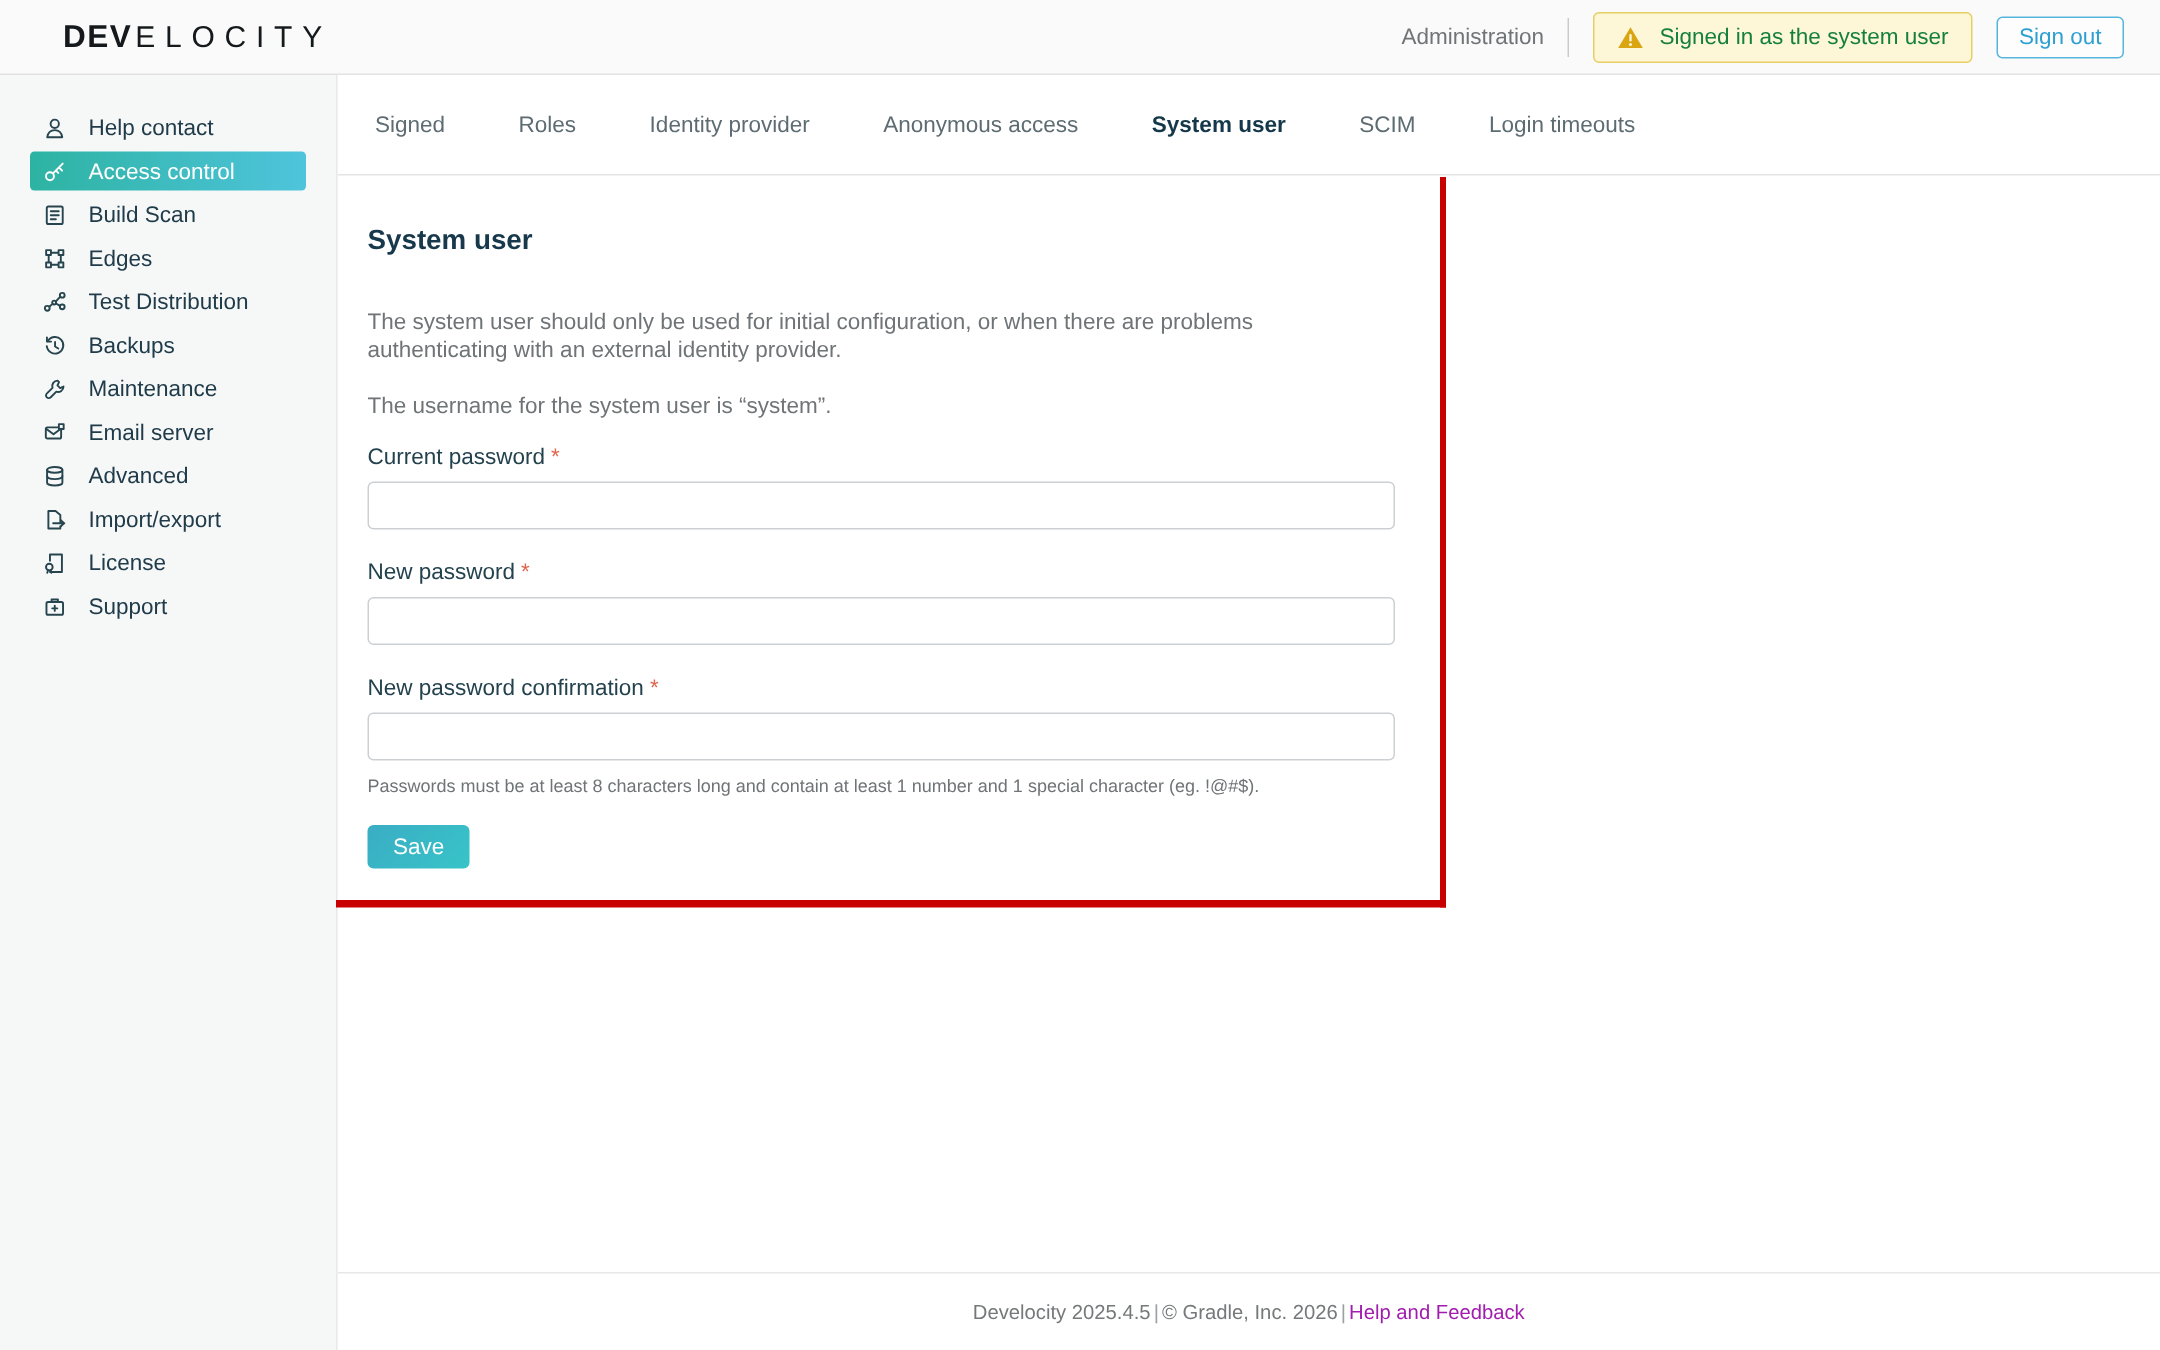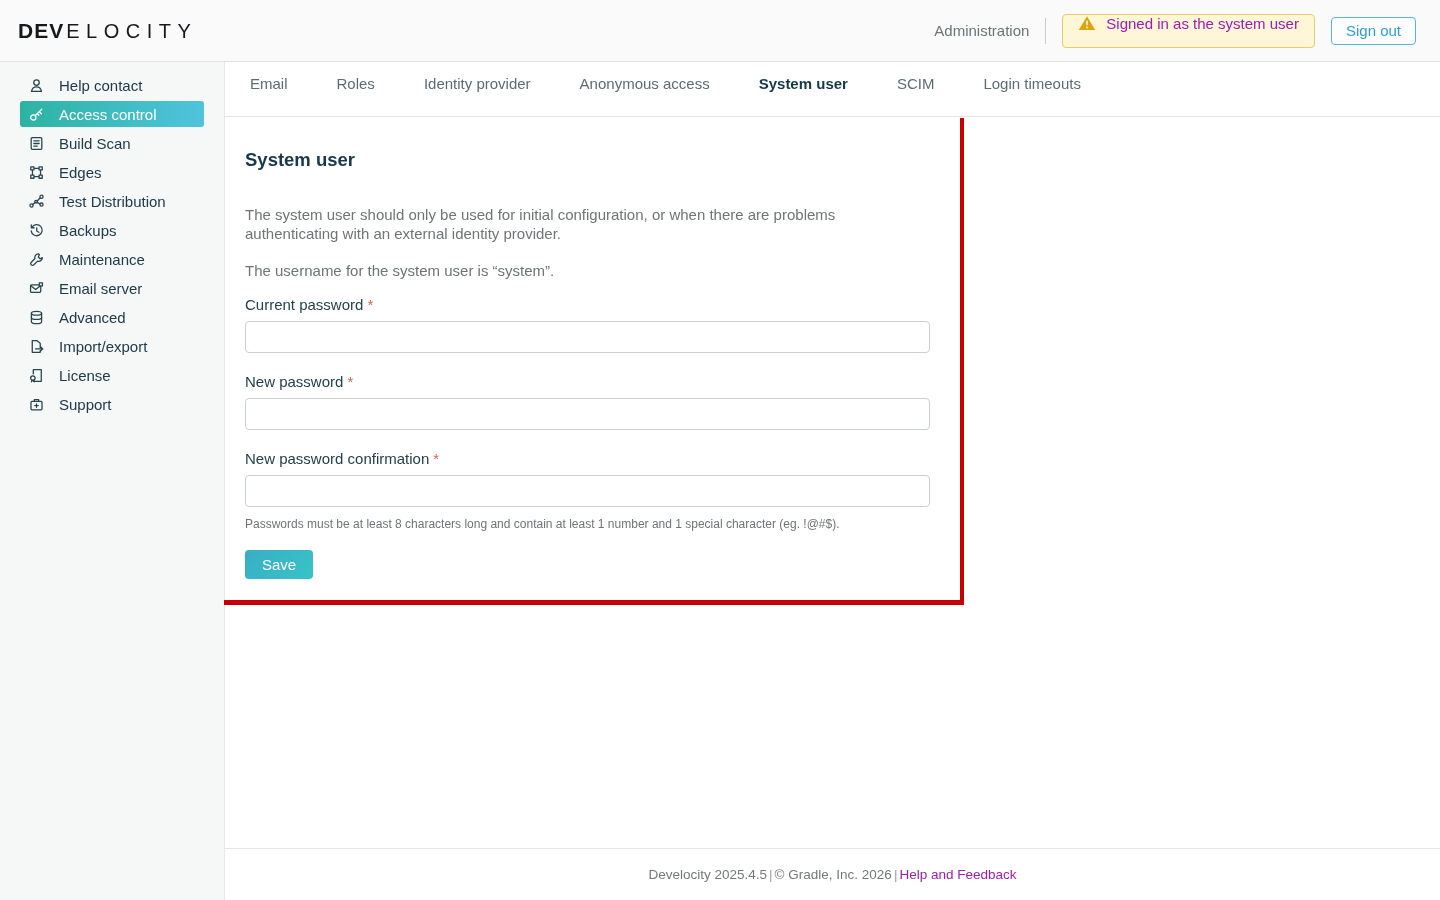--- a/index.html
+++ b/index.html
@@ -1,31 +1,31 @@
 <!DOCTYPE html>
 <html><head>
 <meta charset="utf-8">
 <style>
   * { margin:0; padding:0; box-sizing:border-box; }
   html,body { width:1440px; height:900px; font-family:"Liberation Sans", sans-serif; background:#fff; overflow:hidden; }
   body { position:relative; color:#1d3d4d; }
 
   
-  .topbar { position:absolute; left:0; top:0; width:1440px; height:62px;
+  .topbar { position:absolute; left:0; top:0; width:1440px; height:50px;
     background:#fafafa; border-bottom:1px solid #e2e2e2;
-    display:flex; align-items:center; justify-content:space-between; padding:0 24px 0 18px; z-index:10; }
+    display:flex; align-items:center; justify-content:space-between; padding:0 24px 0 42px; z-index:10; }
   .logo { display:flex; align-items:baseline; cursor:pointer; color:#15191b; }
   .logo-bold { font-size:21px; font-weight:800; letter-spacing:1px; }
   .logo-light { font-size:20px; font-weight:300; letter-spacing:6.5px; margin-left:2px; }
   .topbar-right { display:flex; align-items:center; gap:16px; }
   .admin-label { font-size:15px; color:#6f7476; }
   .topbar-divider { width:1px; height:26px; background:#c7cbcd; }
-  .signed-badge { display:flex; gap:10px; background:#fdf6d7;
+  .signed-badge { display:flex; align-items:center; gap:10px; background:#fdf6d7;
     border:1px solid #e7ce62; border-radius:4px; height:34px; padding:0 15px;
-    font-size:15px; color:#a21caf; }
+    font-size:15px; color:#15803d; }
   .warn-svg { width:18px; height:16px; display:block; }
   .signout-btn { height:28px; padding:0 14px; background:#fdfdfd; border:1px solid #56b5dc;
     border-radius:4px; color:#2d9fd1; font-size:15px; font-family:inherit; cursor:pointer;
     display:flex; align-items:center; }
 
   
   .sidebar { position:absolute; left:0; top:50px; bottom:0; width:225px;
     background:#f6f7f7; border-right:1px solid #e9e9e9; padding-top:21px; z-index:2; }
   .side-item { position:relative; height:29px; display:flex; align-items:center;
     padding-left:28px; gap:14px; font-size:15px; color:#203c4a; cursor:pointer; }
@@ -225,21 +225,21 @@
           <path d="M6 5V3.4h4V5"></path>
           <path d="M8 7.4v3.2M6.4 9h3.2"></path>
         </svg>
     </span>
     <span class="lbl">Support</span>
   </div>
 
 </aside>
 
 <nav class="tabs">
-  <span class="tab">Email</span>
+  <span class="tab">Signed</span>
   <span class="tab">Roles</span>
   <span class="tab">Identity provider</span>
   <span class="tab">Anonymous access</span>
   <span class="tab active">System user</span>
   <span class="tab">SCIM</span>
   <span class="tab">Login timeouts</span>
 </nav>
 
 <main class="main">
   <div class="content-col">

